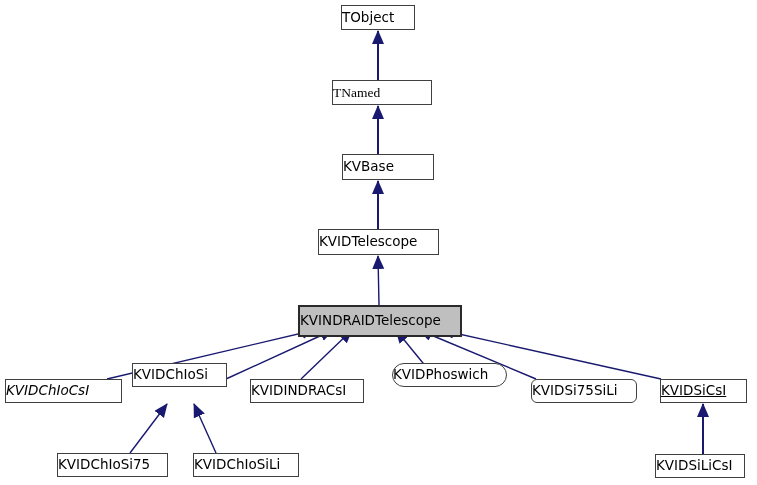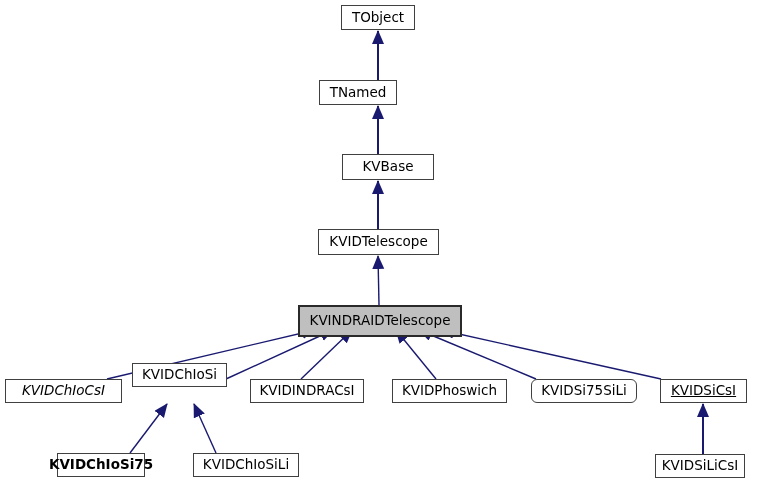--- a/index.html
+++ b/index.html
@@ -22,21 +22,20 @@
     width: 757px;
     height: 485px;
   }
   .node {
     position: absolute;
     box-sizing: border-box;
     border: 1px solid #404040;
     background: #ffffff;
     display: flex;
     align-items: center;
-    justify-content: center;
     font-size: 13.5px;
     line-height: 1;
     color: #000000;
     white-space: nowrap;
     cursor: pointer;
     z-index: 2;
   }
   .node.highlight {
     background: #bfbfbf;
     border: 2px solid #2a2a2a;
@@ -65,51 +64,51 @@
         <line x1="536" y1="379" x2="419" y2="330" stroke="#191970" stroke-width="1.4" marker-end="url(#arrowhead)"></line>
         <line x1="661" y1="379" x2="441" y2="330" stroke="#191970" stroke-width="1.4" marker-end="url(#arrowhead)"></line>
         <line x1="130" y1="453" x2="167" y2="404" stroke="#191970" stroke-width="1.4" marker-end="url(#arrowhead)"></line>
         <line x1="216" y1="453" x2="194" y2="404" stroke="#191970" stroke-width="1.4" marker-end="url(#arrowhead)"></line>
         <line x1="703" y1="454" x2="703" y2="404" stroke="#191970" stroke-width="2" marker-end="url(#arrowhead)"></line>
       </g>
   </svg>
 <div class="node" style="left: 341px; top: 5px; width: 74px; height: 25px;">
       <span>TObject</span>
     </div>
-    <div class="node" style="left: 319px; top: 80px; width: 78px; height: 25px;">
+    <div class="node" style="left: 332px; top: 80px; width: 100px; height: 25px; font-family: Liberation Serif, serif;">
       <span>TNamed</span>
     </div>
     <div class="node" style="left: 342px; top: 154px; width: 92px; height: 26px;">
       <span>KVBase</span>
     </div>
     <div class="node" style="left: 318px; top: 229px; width: 121px; height: 26px;">
       <span>KVIDTelescope</span>
     </div>
     <div class="node highlight" style="left: 298px; top: 305px; width: 164px; height: 32px;">
       <span>KVINDRAIDTelescope</span>
     </div>
     <div class="node" style="left: 5px; top: 379px; width: 117px; height: 24px; font-style: italic;">
       <span>KVIDChIoCsI</span>
     </div>
     <div class="node" style="left: 132px; top: 363px; width: 95px; height: 24px;">
       <span>KVIDChIoSi</span>
     </div>
     <div class="node" style="left: 250px; top: 379px; width: 114px; height: 24px;">
       <span>KVIDINDRACsI</span>
     </div>
-    <div class="node" style="left: 392px; top: 379px; width: 115px; height: 24px;">
+    <div class="node" style="left: 392px; top: 363px; width: 115px; height: 24px; border-radius: 12px;">
       <span>KVIDPhoswich</span>
     </div>
     <div class="node" style="left: 531px; top: 379px; width: 106px; height: 24px; border-radius: 6px;">
       <span>KVIDSi75SiLi</span>
     </div>
     <div class="node" style="left: 660px; top: 379px; width: 87px; height: 24px; text-decoration: underline;">
       <span>KVIDSiCsI</span>
     </div>
-    <div class="node" style="left: 57px; top: 453px; width: 88px; height: 24px; font-weight: bold;">
+    <div class="node" style="left: 57px; top: 453px; width: 111px; height: 24px;">
       <span>KVIDChIoSi75</span>
     </div>
     <div class="node" style="left: 193px; top: 453px; width: 106px; height: 24px;">
       <span>KVIDChIoSiLi</span>
     </div>
     <div class="node" style="left: 655px; top: 454px; width: 90px; height: 24px;">
       <span>KVIDSiLiCsI</span>
     </div>
   </div>
 

